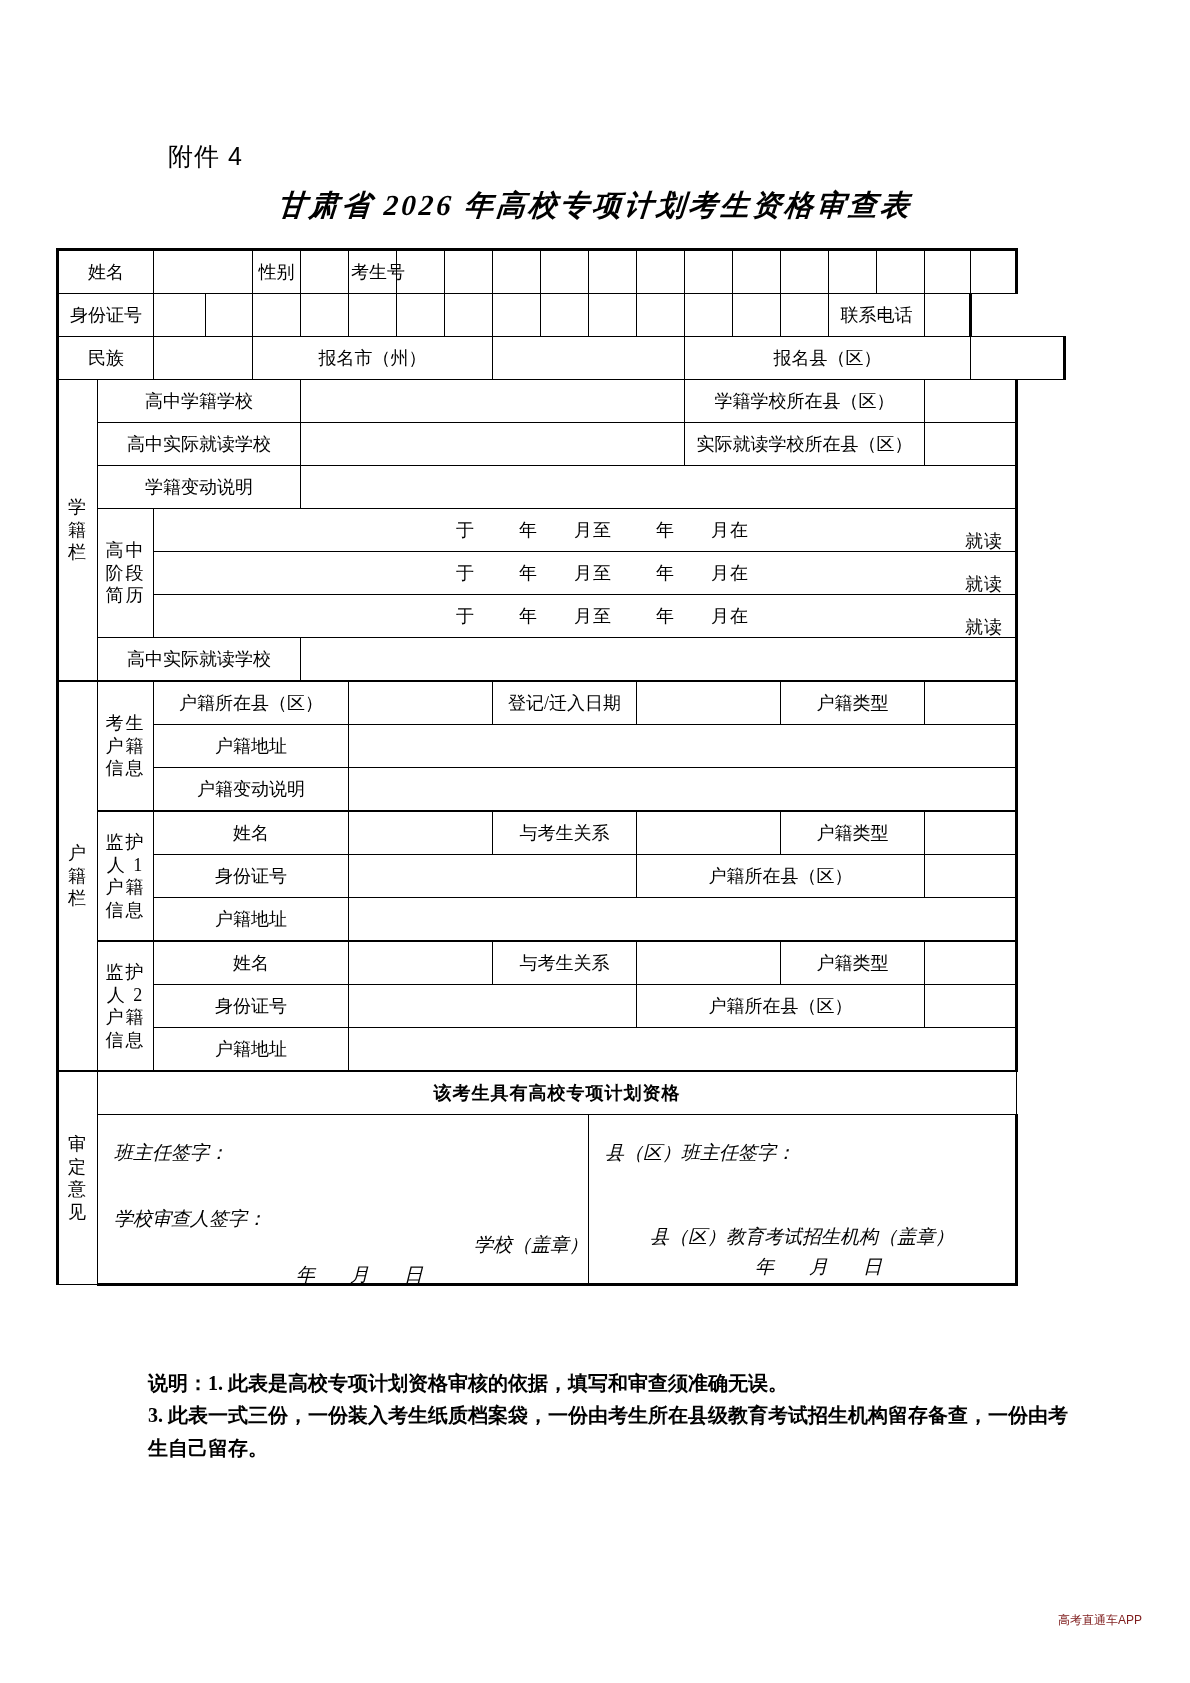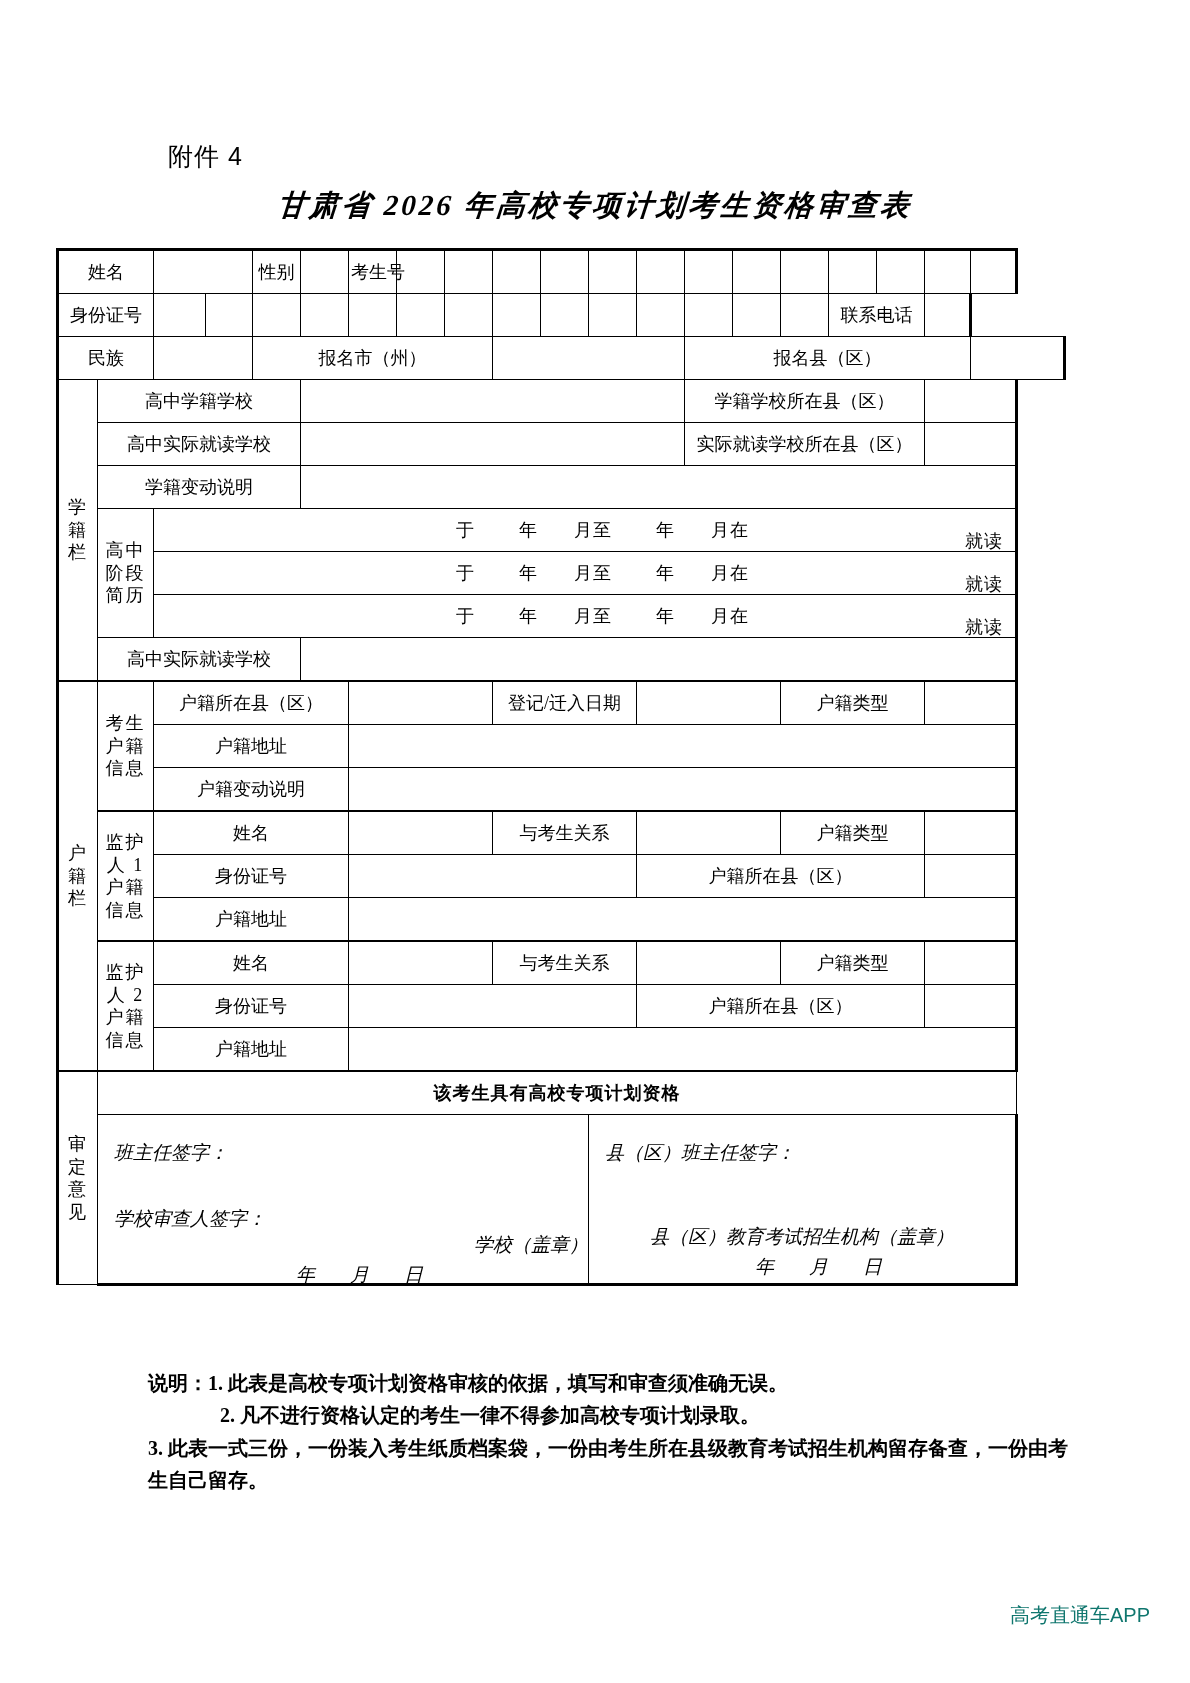--- a/index.html
+++ b/index.html
@@ -180,24 +180,24 @@
     font-family: "Liberation Serif", "DejaVu Serif", serif;
     font-weight: bold;
     margin-top: 25px;
   }
   .notes .n1 { text-indent: 0; }
   .notes .n2 { padding-left: 72px; }
   .notes .n3 { text-indent: 0; }
 
   .watermark {
     position: absolute;
-    right: 40px;
+    right: 48px;
     bottom: 54px;
-    font-size: 20px;
-    color: #0f766e;
+    font-size: 12px;
+    color: #7f1d1d;
     font-family: "Liberation Sans", "DejaVu Sans", sans-serif;
   }
 </style>
 </head>
 <body>
 
 <div class="page">
 
   <div class="attachment-label">附件 4</div>
   <div class="doc-title">甘肃省 2026 年高校专项计划考生资格审查表</div>
@@ -431,19 +431,18 @@
             <span class="g"></span><span>年</span><span class="g"></span><span>月</span><span class="g"></span><span>日</span>
           </div>
         </td>
       </tr>
     </tbody>
       </table>
   </div>
 
   <div class="notes">
     <div class="n1">说明：1. 此表是高校专项计划资格审核的依据，填写和审查须准确无误。</div>
-    <div class="n2">2. 凡不进行资格认定的考生一律不得参加高校专项计划录取。</div>
     <div class="n3">3. 此表一式三份，一份装入考生纸质档案袋，一份由考生所在县级教育考试招生机构留存备查，一份由考生自己留存。</div>
   </div>
 
   <div class="watermark">高考直通车APP</div>
 
 </div>
 
 </body></html>

